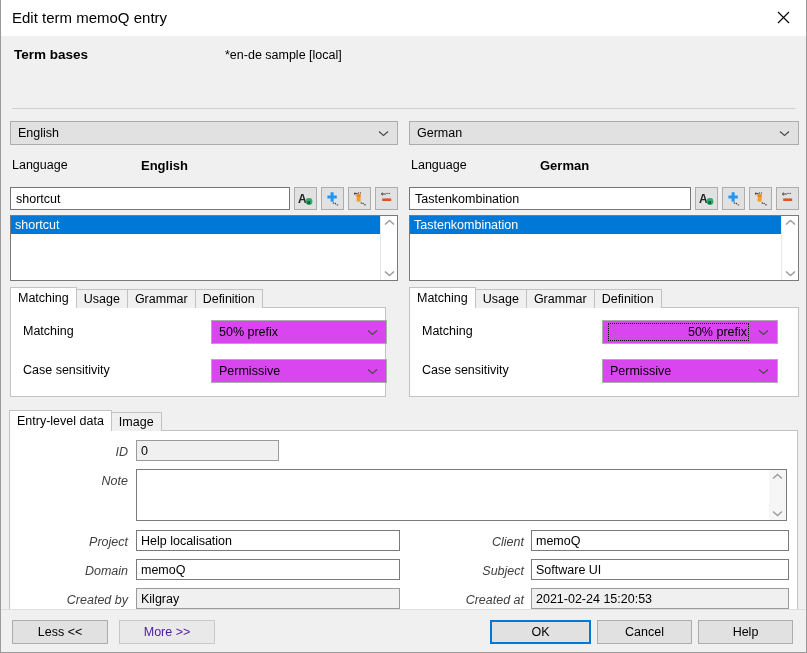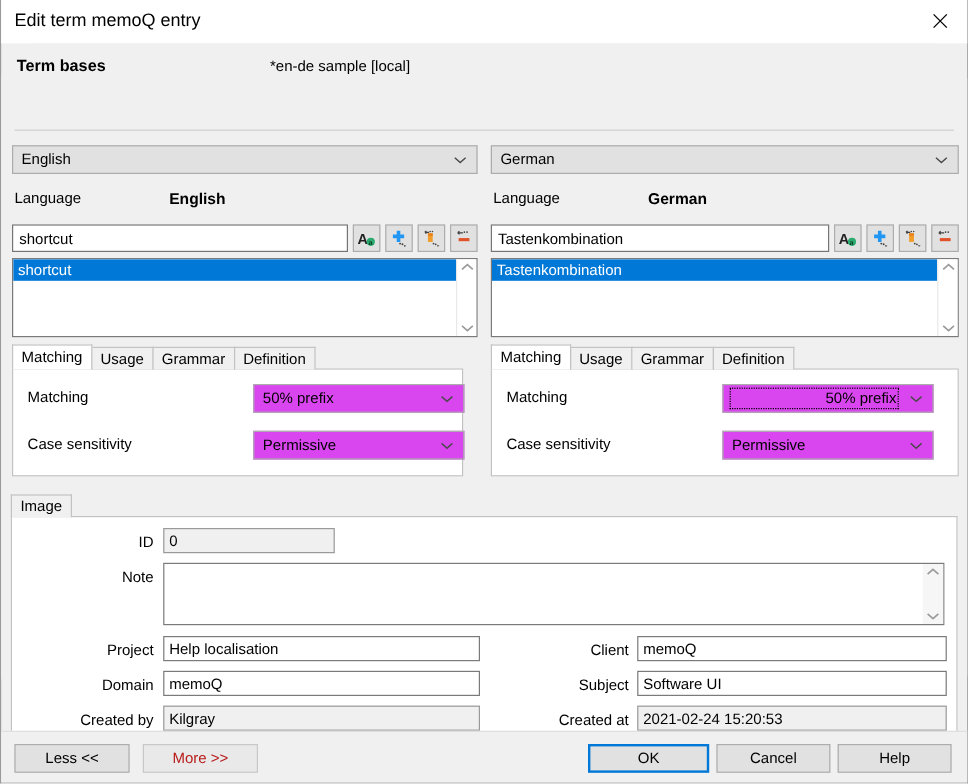--- a/index.html
+++ b/index.html
@@ -202,21 +202,21 @@
     display: flex; align-items: flex-end; height: 21px; z-index: 2;
   }
   .entry-panel {
     position: absolute; left: 8px; top: 394px; right: 8px;
     height: 216px;
     background: #ffffff;
     border: 1px solid #c2c2c2;
   }
   .e-lbl {
     position: absolute; text-align: right;
-    font-size: 12.5px; color: #000000;
+    font-size: 12.5px; color: #404040; font-style: italic;
   }
   .e-input {
     position: absolute; height: 21px;
     border: 1px solid #7a7a7a;
     background: #ffffff;
     display: flex; align-items: center;
     padding: 0 4px;
     font-size: 12.5px;
     cursor: text;
     white-space: nowrap; overflow: hidden;
@@ -247,21 +247,21 @@
   .btn {
     position: absolute; top: 10px;
     height: 24px;
     background: #e1e1e1;
     border: 1px solid #adadad;
     display: flex; align-items: center; justify-content: center;
     font-size: 12.5px;
     cursor: default;
     color: #000;
   }
-  .btn.disabled { color: #b91c1c; background: #e9e9e9; border-color: #c8c8c8; }
+  .btn.disabled { color: #4c1d95; background: #e9e9e9; border-color: #c8c8c8; }
   .btn.default { border: 2px solid #0078d7; background: #e1e1e1; }
   .scroll-arrow { color: #8a8a8a; }
 </style>
 </head>
 <body>
 
 <div class="window">
 
   <div class="titlebar">
     <div class="title-text">Edit term memoQ entry</div>
@@ -484,20 +484,21 @@
               <svg width="11" height="7" viewBox="0 0 11 7">
                   <path d="M1 1.5 L5.5 5.5 L10 1.5" stroke="#4a4a4a" stroke-width="1.2" fill="none"></path>
                 </svg>
             </span>
           </div>
         </div>
       </div>
     </div>
 
     <div class="entry-tabs">
+      <div class="tab active">Entry-level data</div>
       <div class="tab">Image</div>
     </div>
 
     <div class="entry-panel">
 
       <span class="e-lbl" style="left:40px; top:14px; width:78px;">ID</span>
       <div class="e-input ro" style="left:126px; top:9px; width:143px;">0</div>
 
       <span class="e-lbl" style="left:40px; top:43px; width:78px;">Note</span>
       <div class="e-note" style="left:126px; top:38px; right:10px; height:52px;">

